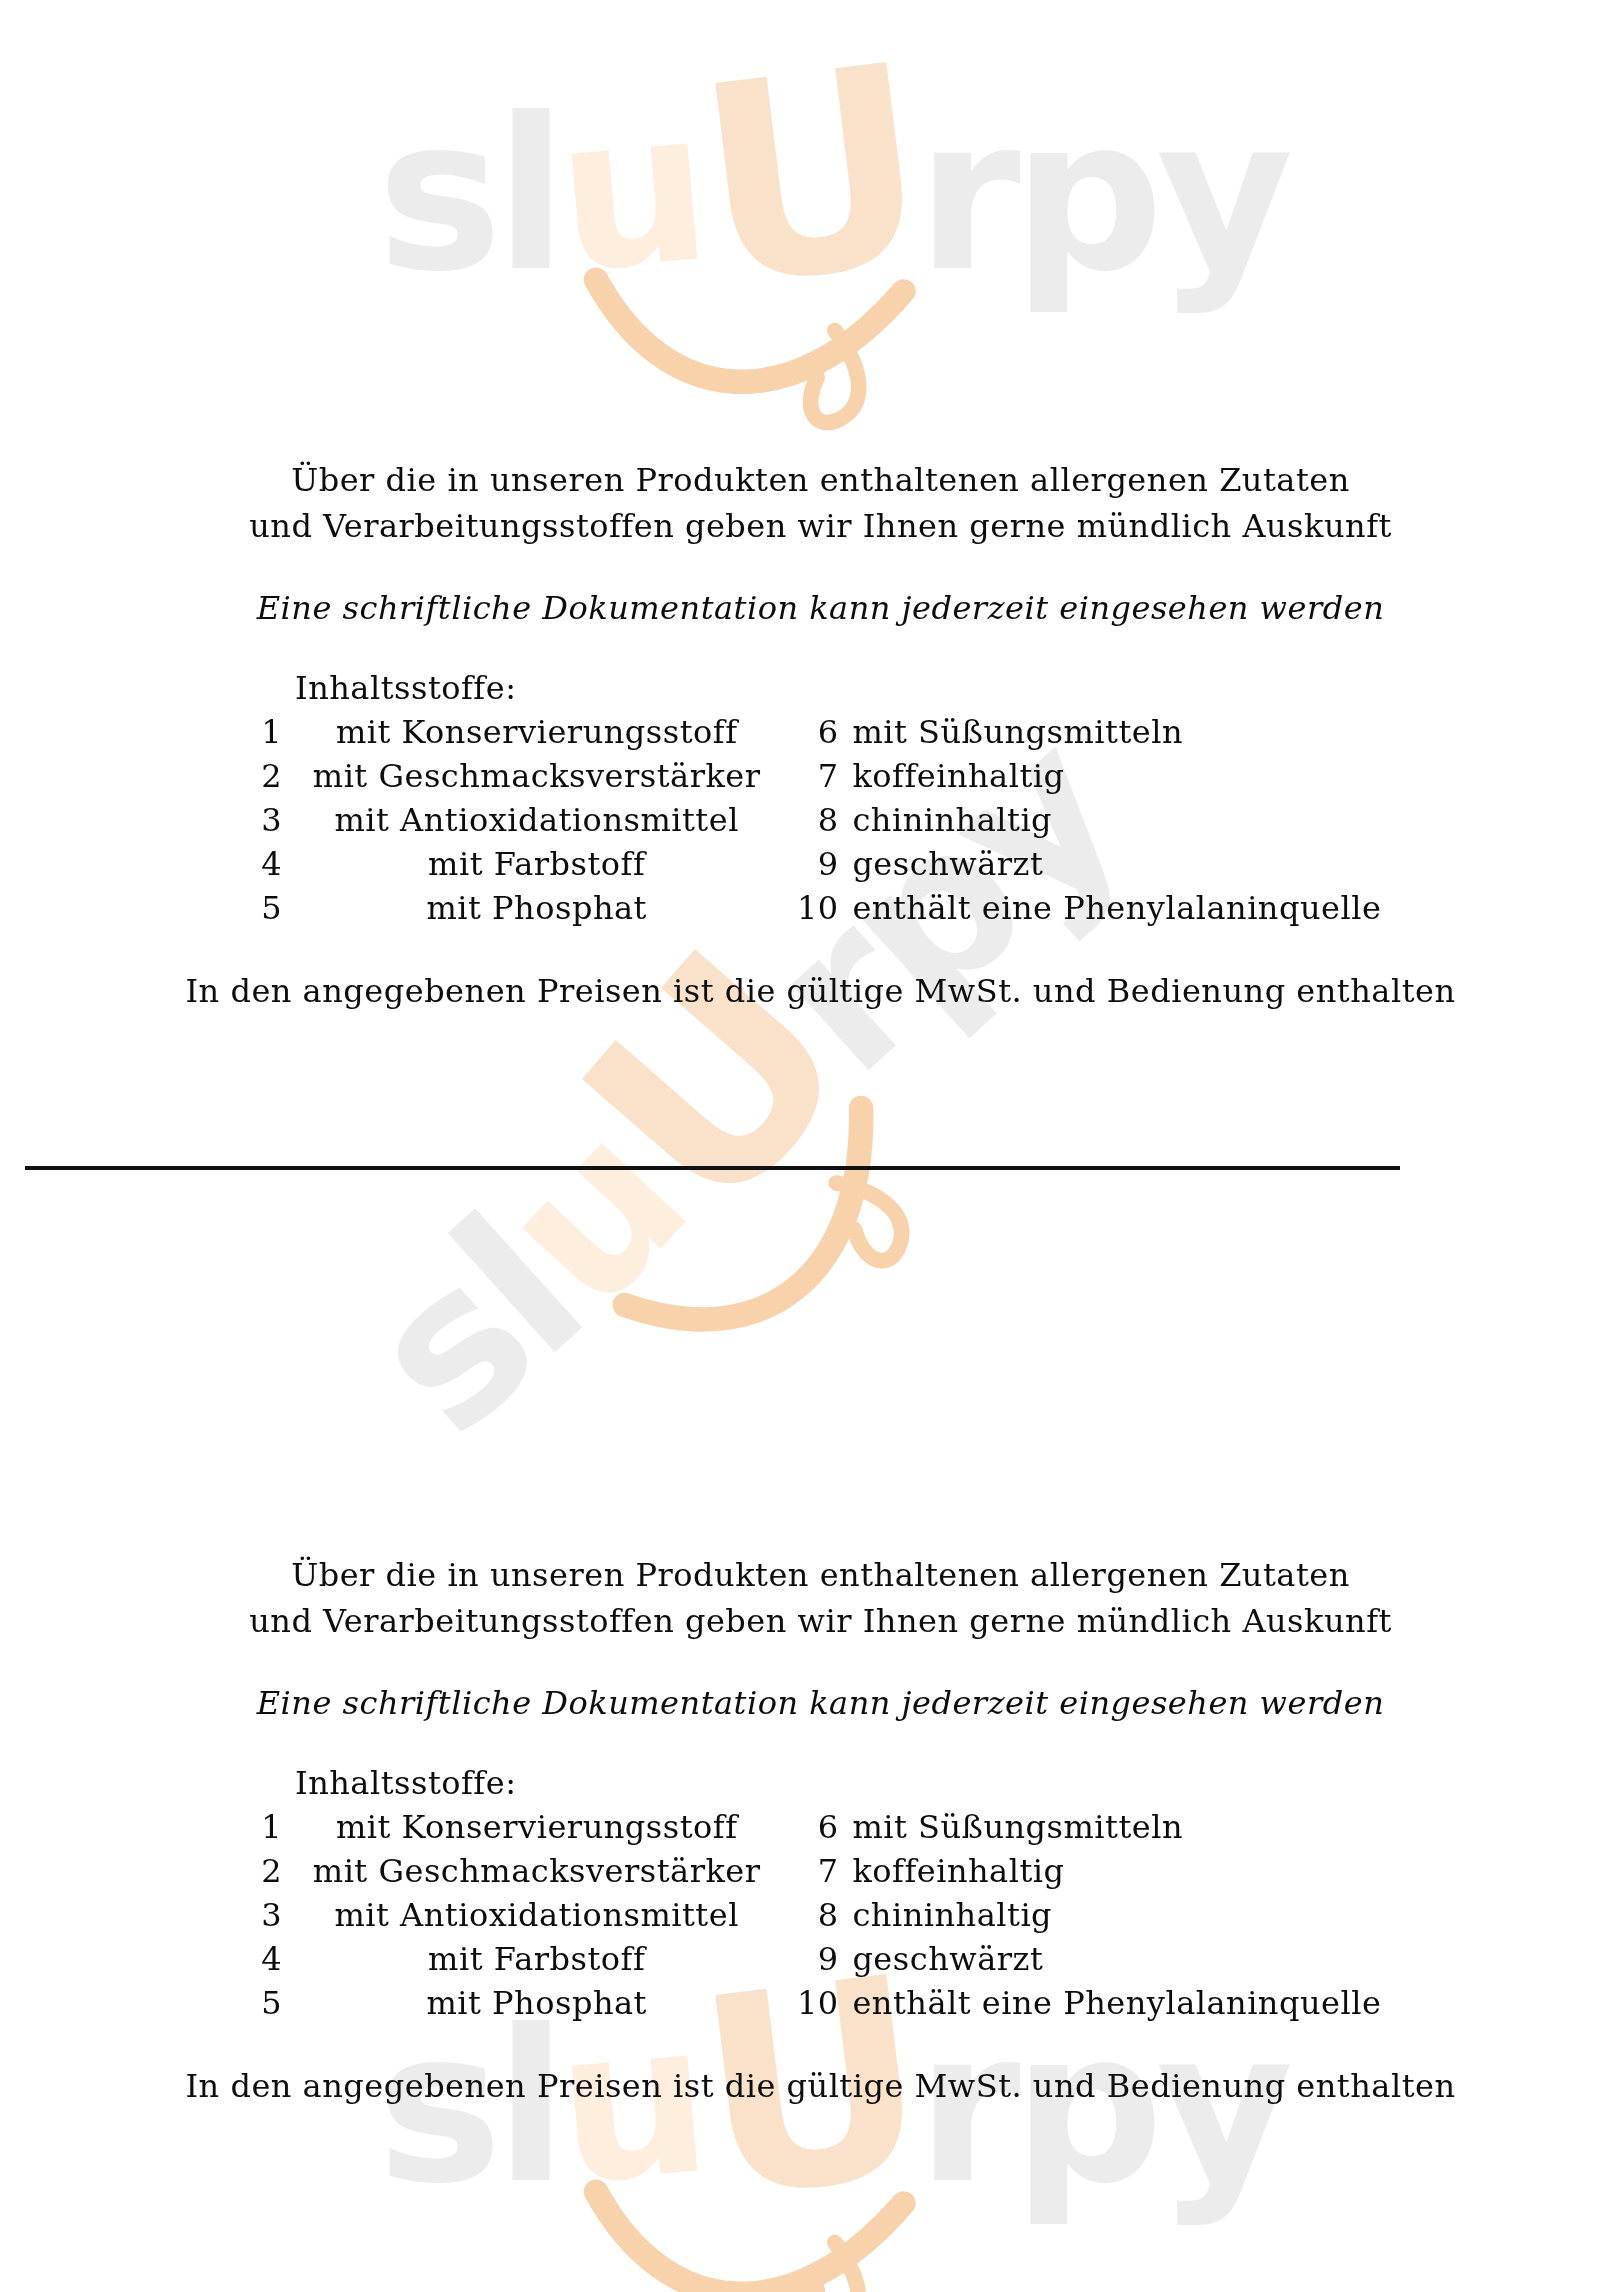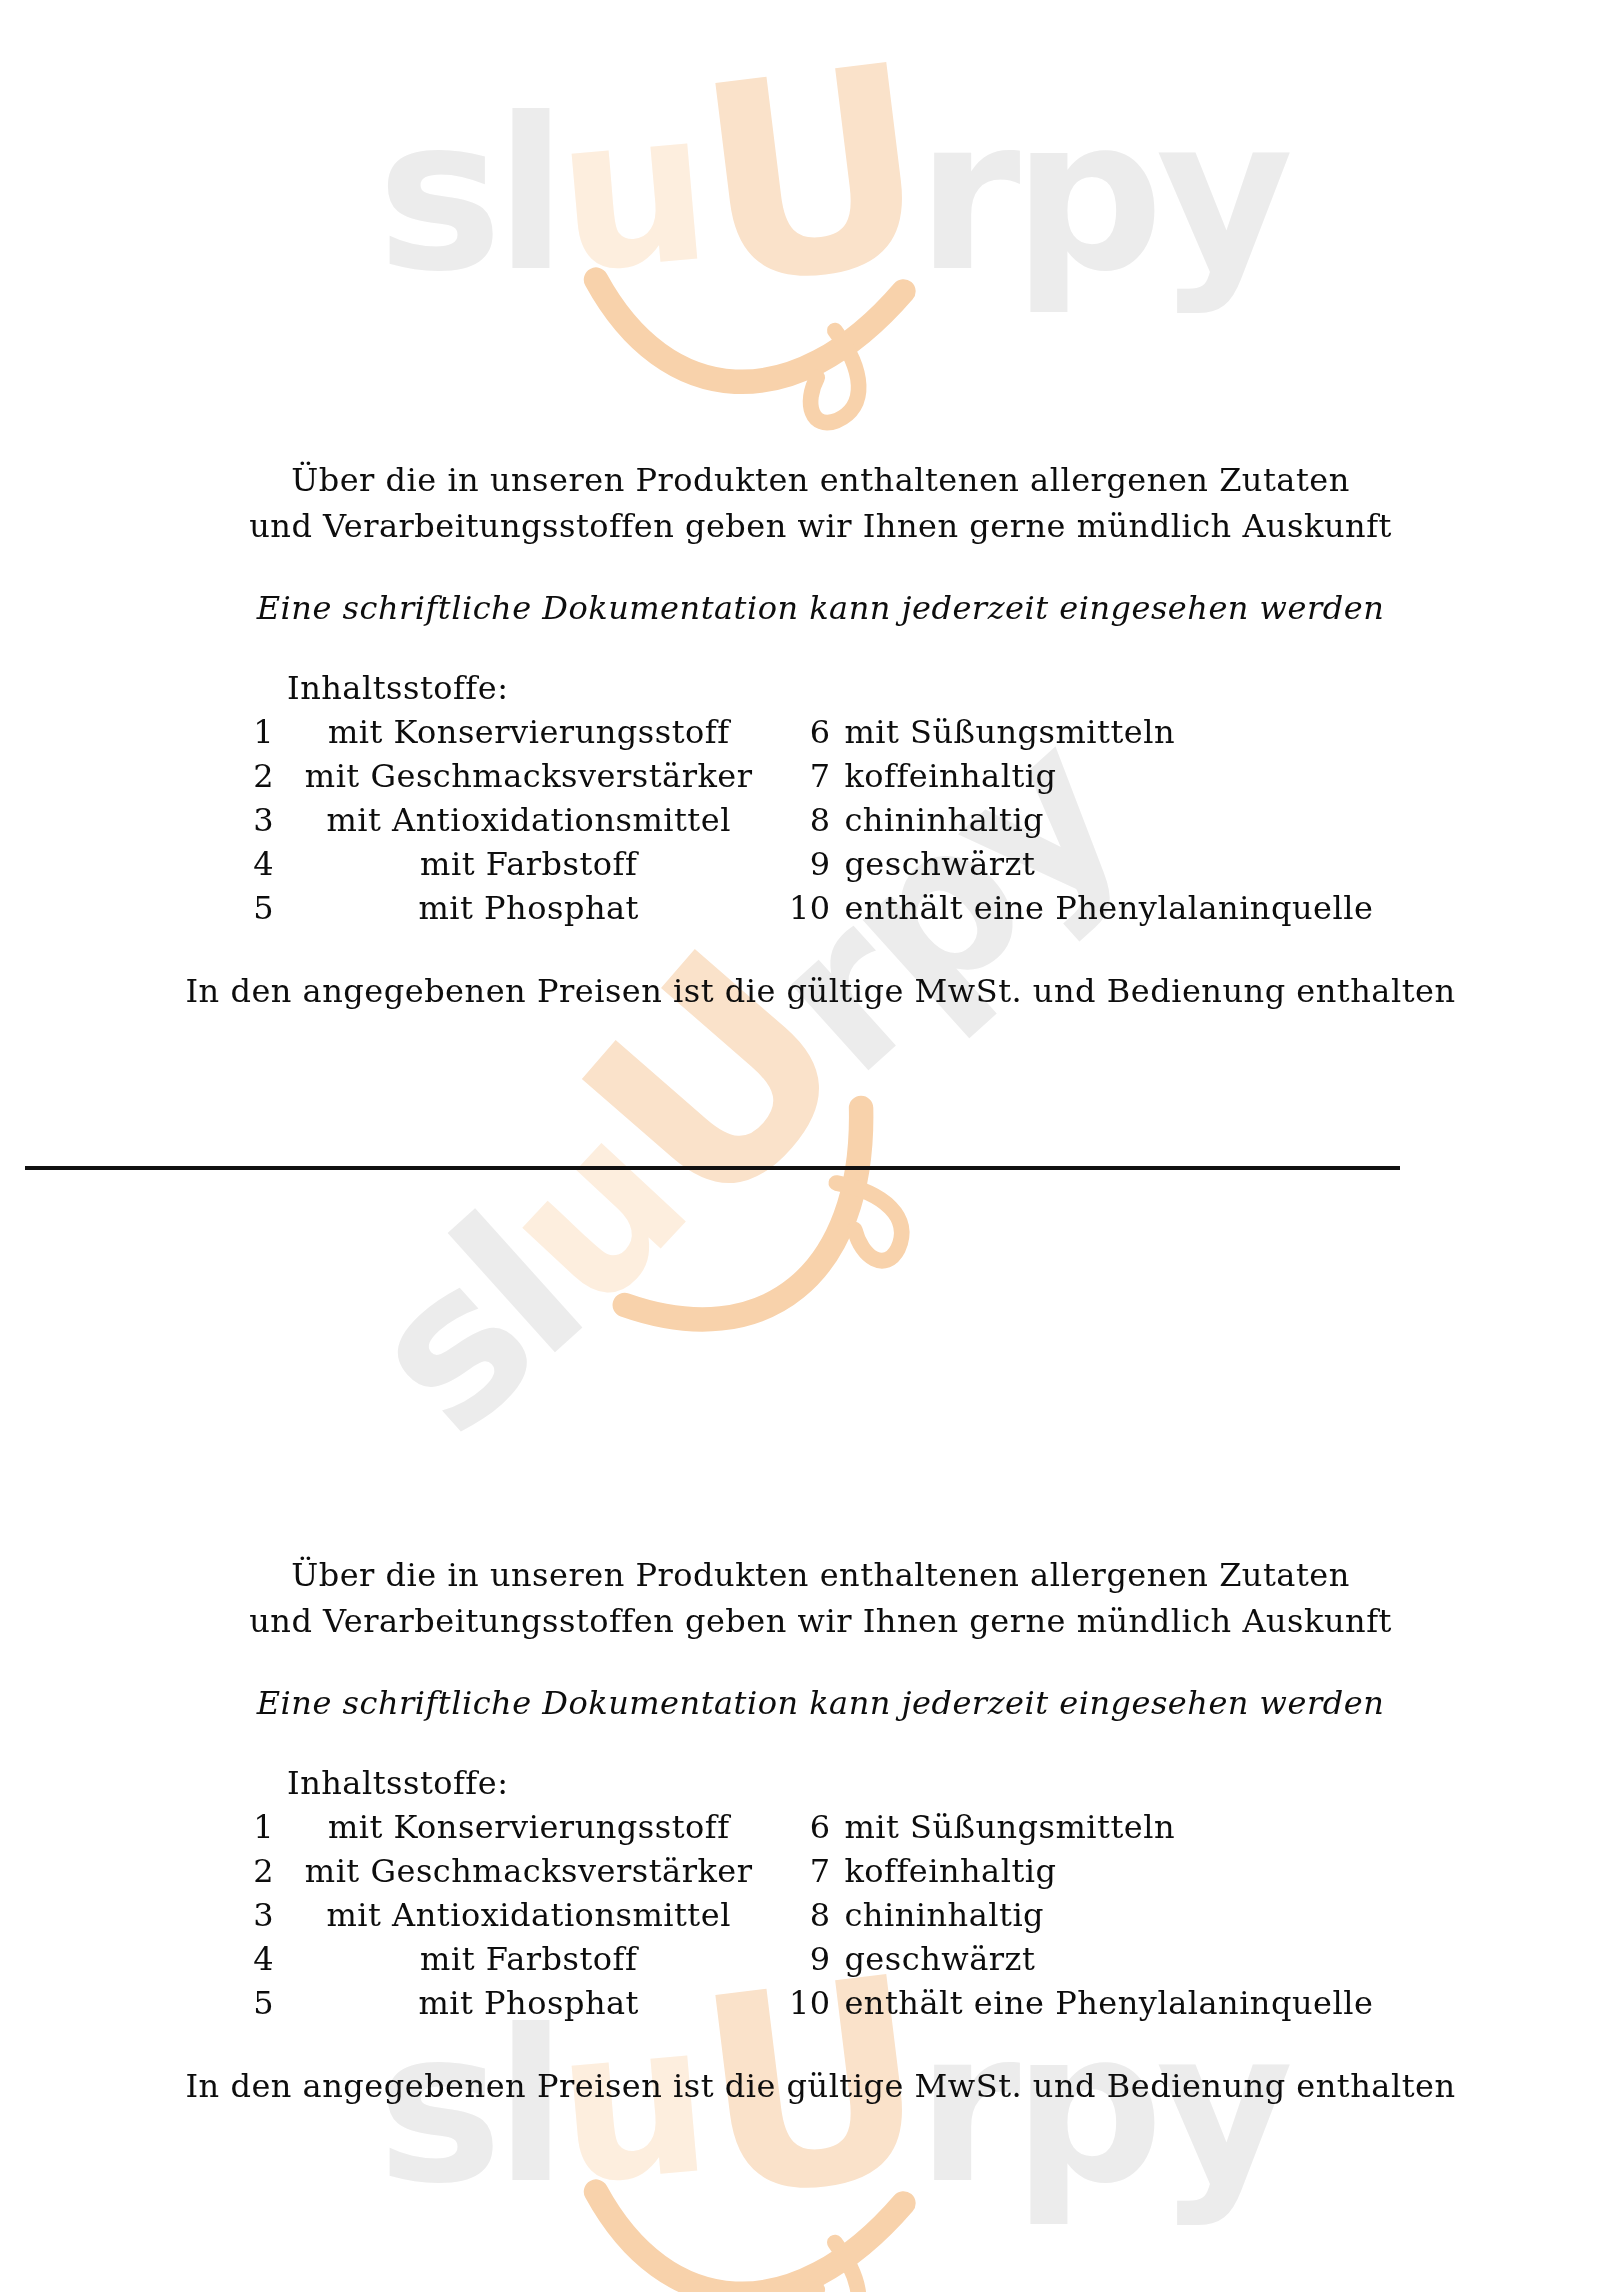--- a/index.html
+++ b/index.html
@@ -54,21 +54,21 @@
     position: absolute; left: 10px;
     width: 100%;
     text-align: center;
     line-height: 46px;
   }
   .intro      { top: 457px; }
   .docline    { top: 585px; font-style: italic; }
   .footerline { top: 968px; }
 
   .listblock {
-    position: absolute; left: 213px; top: 666px;
+    position: absolute; left: 221px; top: 666px;
     line-height: 44px;
   }
   .list-title { margin-left: 74px; }
   .row { display: flex; }
   .row .num  { display: inline-block; width: 61px; text-align: right; }
   .row .lbl  { display: inline-block; padding-left: 13.7px; }
   .row .lbl1 { width: 482px; text-align: center; }
 
   .divider {
     position: absolute;

